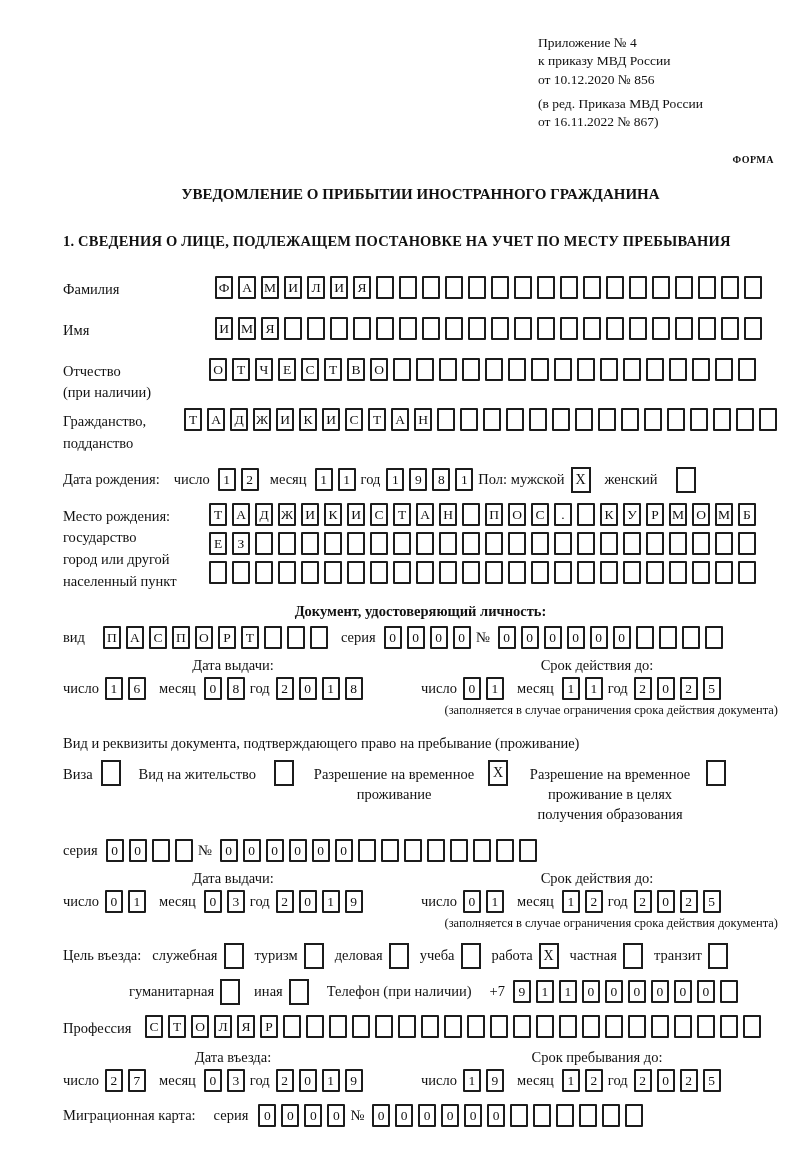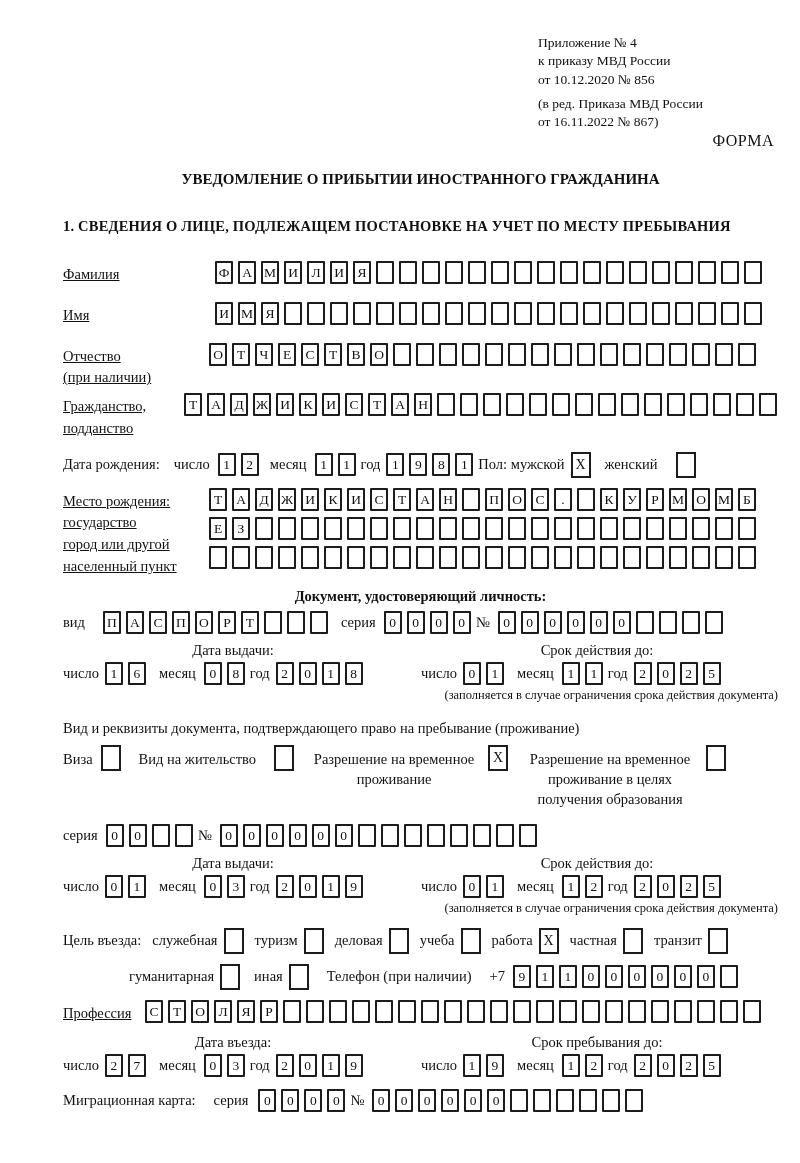--- a/index.html
+++ b/index.html
@@ -5,30 +5,30 @@
   html,body { margin:0; padding:0; background:#ffffff; }
   body {
     width:800px; height:1163px; overflow:hidden;
     color:#111; font-family:"Liberation Serif", serif; font-size:14.5px;
   }
   .page { box-sizing:border-box; width:800px; height:819px; padding:34px 22px 0 63px; }
 
   
   .hdr { margin-left:auto; width:240px; font-size:13.5px; line-height:1.36; }
   .hdr .grp2 { margin-top:6px; }
-  .forma { text-align:right; font-weight:normal; font-size:16px; padding-right:4px; letter-spacing:.5px; }
+  .forma { text-align:right; font-weight:bold; font-size:10px; margin-top:22px; padding-right:4px; letter-spacing:.5px; }
 
   
   .title { text-align:center; font-weight:bold; font-size:15px; line-height:1.55; margin-top:18px; }
   .u-line { display:inline-block; width:56px; border-bottom:2px solid #222; height:14px; margin-left:10px; vertical-align:baseline; }
   .sect { font-weight:bold; font-size:14.5px; margin-top:27px; letter-spacing:.2px; }
 
   
   .frow { display:flex; align-items:flex-start; margin-top:16px; }
-  .flabel { flex:none; padding-top:3px; line-height:1.5;text-decoration:underline; }
+  .flabel { flex:none; padding-top:3px; line-height:1.5; }
   .w150 { width:152px; } .w145 { width:146px; } .w120 { width:121px; } .w82 { width:82px; }
   .fcells { flex:1; white-space:nowrap; }
   .cellrow { white-space:nowrap; margin-bottom:6px; }
 
   .cell {
     display:inline-block; box-sizing:border-box; width:18px; height:23px;
     border:2px solid #1c1c1c; border-radius:1px; margin-right:5px;
     text-align:center; line-height:19px; font-size:13.5px; vertical-align:middle; background:#fff;
   }
   .checkbox {

